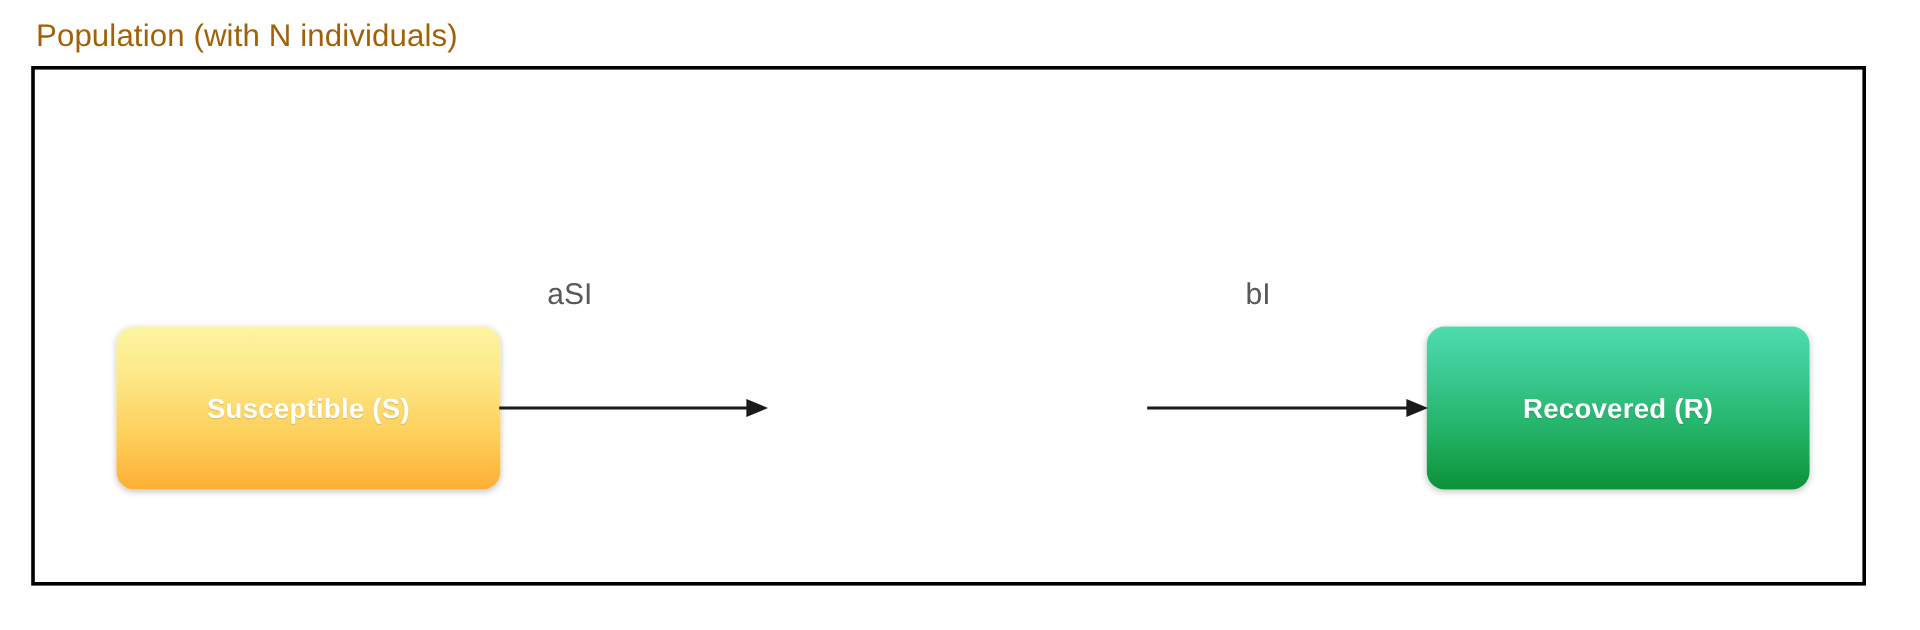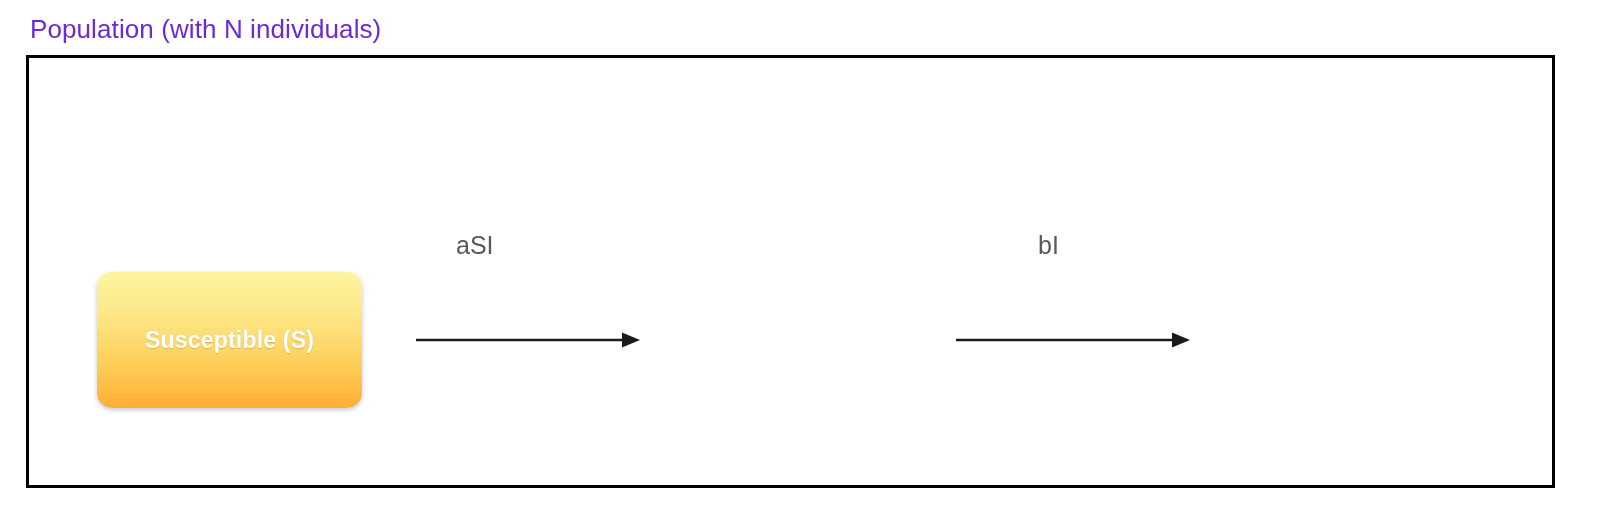--- a/index.html
+++ b/index.html
@@ -22,21 +22,21 @@
     height: 525px;
   }
 
   
   #population-title {
     position: absolute;
     left: 30px;
     top: 14px;
     font-size: 26px;
     line-height: 30px;
-    color: #6d28d9;
+    color: #a16207;
     letter-spacing: 0.1px;
     white-space: nowrap;
     font-weight: 400;
   }
 
   
   #population-container {
     position: absolute;
     left: 26px;
     top: 55px;
@@ -63,21 +63,21 @@
     font-size: 23px;
     font-weight: bold;
     letter-spacing: 0.2px;
     text-shadow: 0 1px 1px rgba(0,0,0,0.16);
     white-space: nowrap;
   }
 
   #box-susceptible {
     left: 68px;
     top: 214px;
-    width: 265px;
+    width: 320px;
     background: linear-gradient(to bottom, #fcf5a1 0%, #fde98a 28%, #fdd05c 66%, #ffae33 100%);
     text-align: center;
   }
   #box-infected {
     left: 610px;
     top: 214px;
     width: 318px;
     background: linear-gradient(to bottom, #f47fa9 0%, #ea5f7f 30%, #d43a43 70%, #be2022 100%);
   }
   #box-recovered {
@@ -116,20 +116,23 @@
 
   <div id="population-title">Population (with N individuals)</div>
 
   <div id="population-container">
 
     <div class="compartment" id="box-susceptible">
       <span class="compartment-label">Susceptible (S)</span>
     </div>
 
 
+    <div class="compartment" id="box-recovered">
+      <span class="compartment-label">Recovered (R)</span>
+    </div>
 
     <div class="arrow" id="arrow-s-to-i">
       <svg width="224" height="22" viewBox="0 0 224 22">
         <line x1="0" y1="11" x2="212" y2="11" stroke="#1a1a1a" stroke-width="2.6"></line>
         <polygon points="224,11 206,3.5 206,18.5" fill="#1a1a1a"></polygon>
       </svg>
     </div>
 
     <div class="arrow" id="arrow-i-to-r">
       <svg width="234" height="22" viewBox="0 0 234 22">

